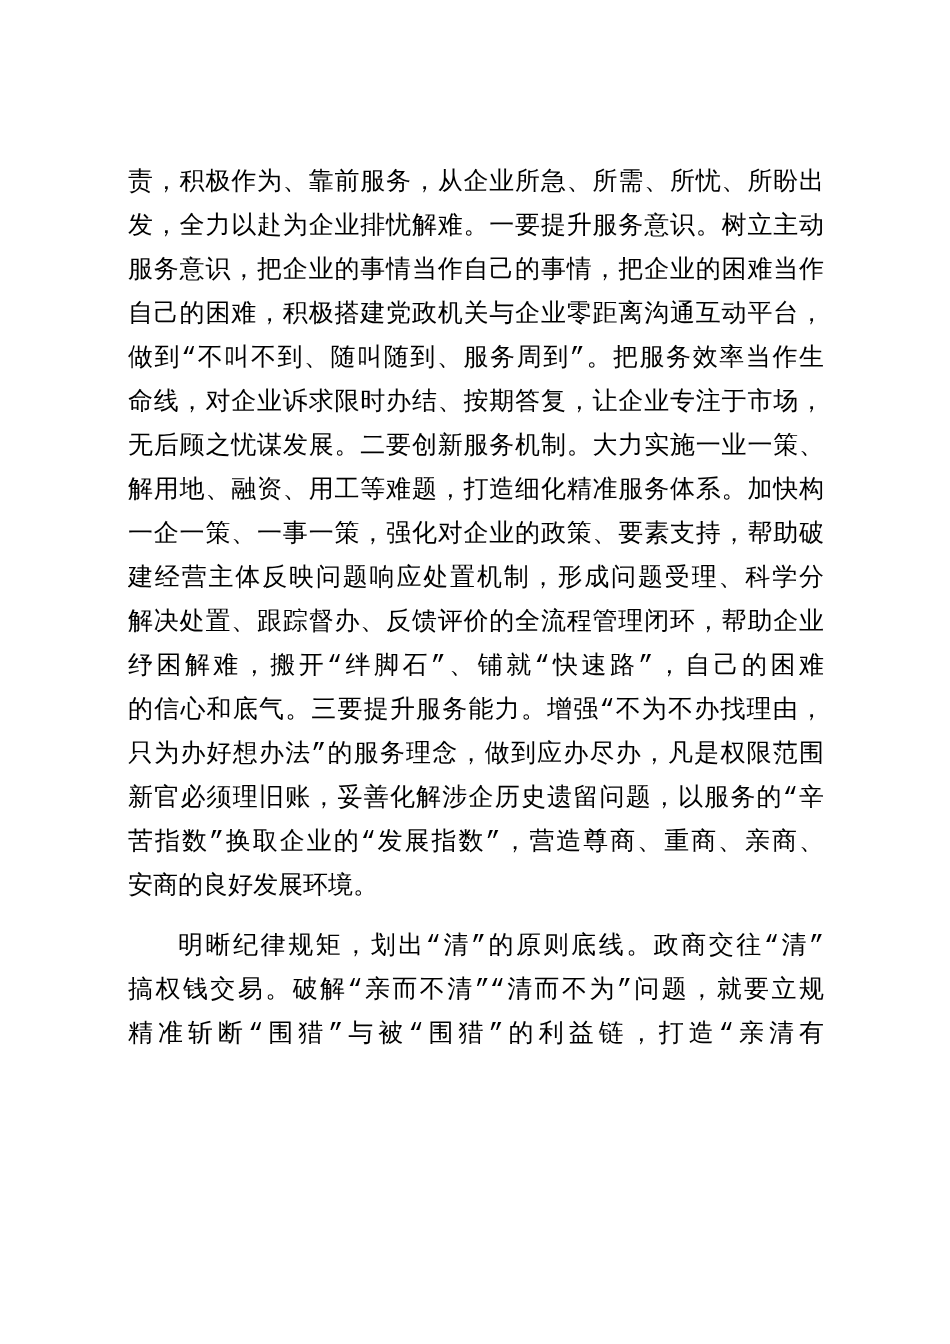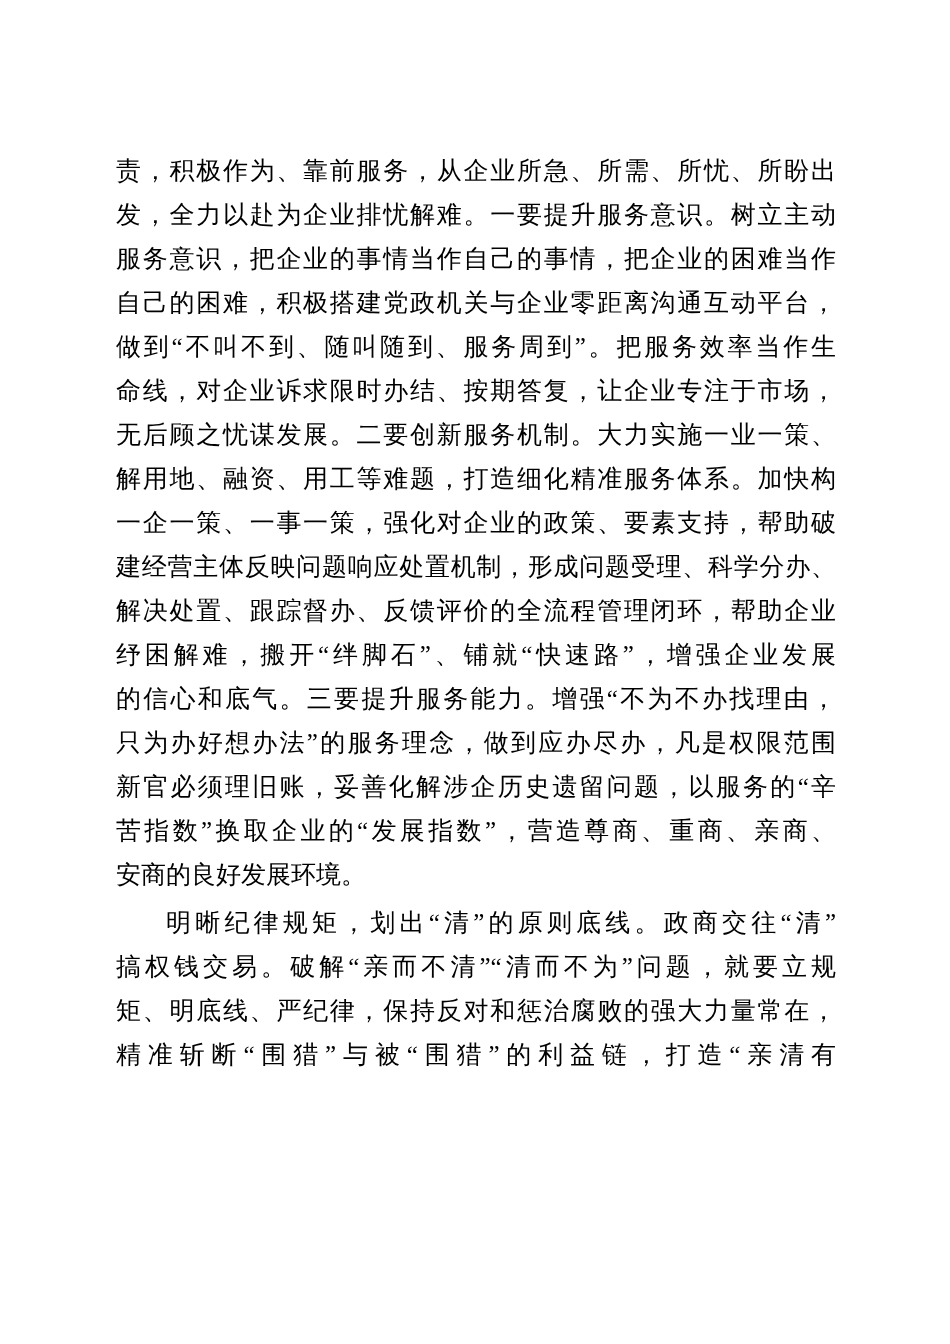--- a/index.html
+++ b/index.html
@@ -12,22 +12,23 @@
     box-sizing: border-box;
     width: 950px;
     height: 1344px;
     background: #ffffff;
     padding: 145px 110px 0 112px;
     overflow: hidden;
     font-family: "Liberation Serif", "DejaVu Serif", serif;
     color: #000000;
   }
   .paragraph {
-    margin: 4px;
+    margin: 16px;
     padding: 0;
+    font-family: Liberation Mono, monospace;
   }
   .t-line {
     font-size: 25px;
     line-height: 44px;
     height: 44px;
     text-align: justify;
     text-align-last: justify;
     overflow: hidden;
     font-weight: 400;
     text-rendering: optimizeLegibility;
@@ -49,26 +50,25 @@
     <div class="t-line">发，全力以赴为企业排忧解难。一要提升服务意识。树立主动</div>
     <div class="t-line">服务意识，把企业的事情当作自己的事情，把企业的困难当作</div>
     <div class="t-line">自己的困难，积极搭建党政机关与企业零距离沟通互动平台，</div>
     <div class="t-line">做到“不叫不到、随叫随到、服务周到”。把服务效率当作生</div>
     <div class="t-line">命线，对企业诉求限时办结、按期答复，让企业专注于市场，</div>
     <div class="t-line">无后顾之忧谋发展。二要创新服务机制。大力实施一业一策、</div>
     <div class="t-line">解用地、融资、用工等难题，打造细化精准服务体系。加快构</div>
     <div class="t-line">一企一策、一事一策，强化对企业的政策、要素支持，帮助破</div>
     <div class="t-line">建经营主体反映问题响应处置机制，形成问题受理、科学分办、</div>
     <div class="t-line">解决处置、跟踪督办、反馈评价的全流程管理闭环，帮助企业</div>
-    <div class="t-line">纾困解难，搬开“绊脚石”、铺就“快速路”，增强企业发展</div>
+    <div class="t-line">纾困解难，搬开“绊脚石”、铺就“快速路”，自己的困难</div>
     <div class="t-line">的信心和底气。三要提升服务能力。增强“不为不办找理由，</div>
     <div class="t-line">只为办好想办法”的服务理念，做到应办尽办，凡是权限范围</div>
     <div class="t-line">新官必须理旧账，妥善化解涉企历史遗留问题，以服务的“辛</div>
     <div class="t-line">苦指数”换取企业的“发展指数”，营造尊商、重商、亲商、</div>
     <div class="t-line para-end">安商的良好发展环境。</div>
   </div>
   <div class="paragraph">
     <div class="t-line indent">明晰纪律规矩，划出“清”的原则底线。政商交往“清”</div>
     <div class="t-line">搞权钱交易。破解“亲而不清”“清而不为”问题，就要立规</div>
-    <div class="t-line">矩、明底线、严纪律，保持反对和惩治腐败的强大力量常在，</div>
     <div class="t-line">精准斩断“围猎”与被“围猎”的利益链，打造“亲清有</div>
   </div>
 </div>
 
 </body></html>

